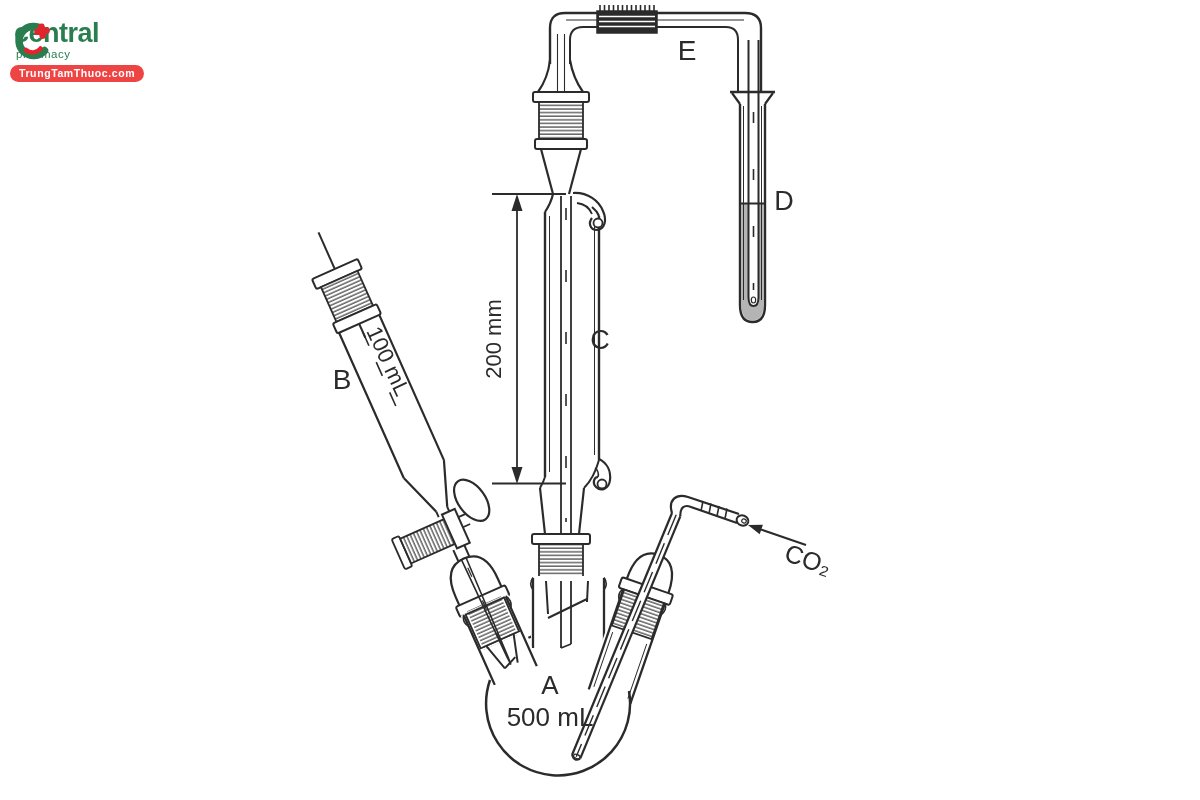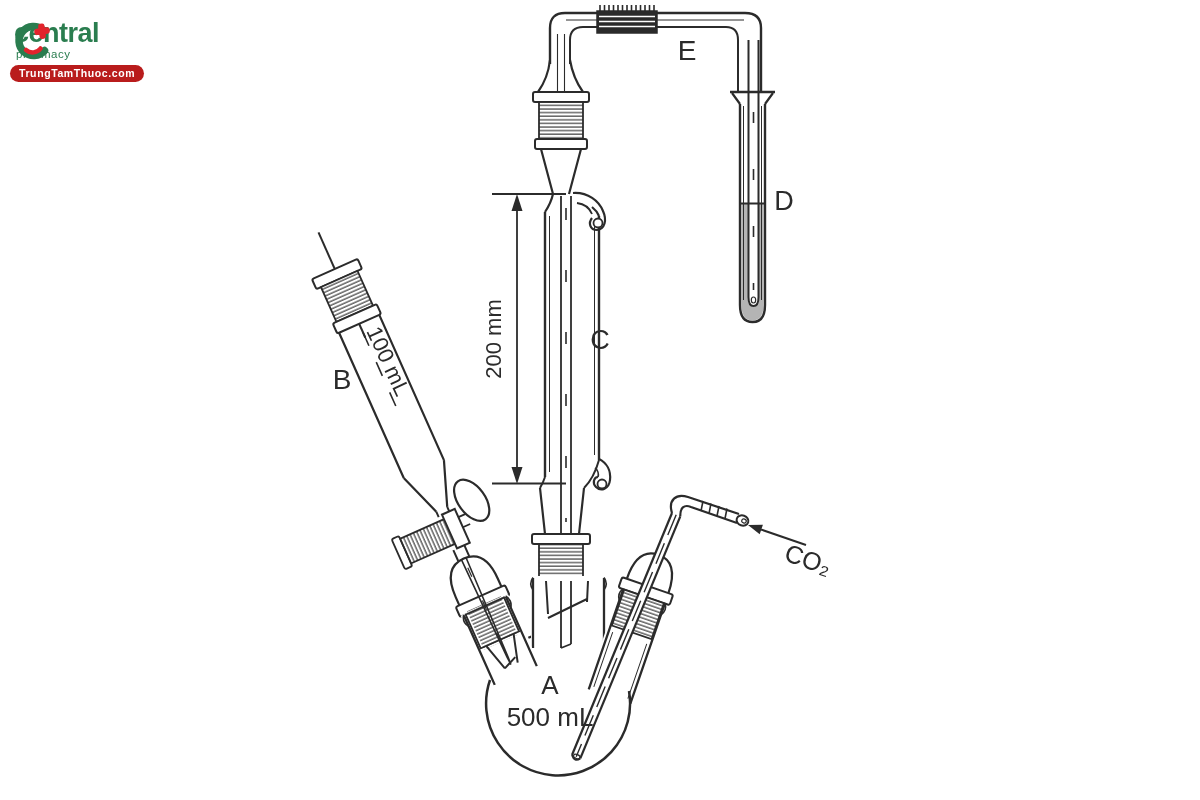--- a/index.html
+++ b/index.html
@@ -6,21 +6,21 @@
   .stage{position:relative;width:1200px;height:800px;background:#fff;overflow:hidden;
          font-family:"Liberation Sans",sans-serif;}
   .stage svg{position:absolute;left:0;top:0;}
   
   .logo{position:absolute;left:10px;top:20px;width:150px;}
   .logo-row{display:flex;align-items:flex-start;}
   .logo-icon{width:42px;height:44px;flex:0 0 auto;}
   .logo-txt{margin-left:4px;line-height:1;}
   .logo-brand{font-size:27px;font-weight:bold;color:#2a7d4f;letter-spacing:-0.5px;}
   .logo-sub{font-size:11.5px;color:#2a7d4f;margin-top:2px;margin-left:2px;letter-spacing:0.5px;}
-  .logo-pill{margin-top:4px;display:inline-block;background:#b91c1c;color:#fff;
+  .logo-pill{margin-top:4px;display:inline-block;background:#ef4444;color:#fff;
              font-size:10.5px;font-weight:bold;letter-spacing:0.6px;
              padding:2px 9px 3px 9px;border-radius:9px;}
   text{font-family:"Liberation Sans",sans-serif;fill:#2b2b2b;}
 </style>
 </head>
 <body>
 
 <div class="stage">
 
 <svg width="1200" height="800" viewBox="0 0 1200 800">

